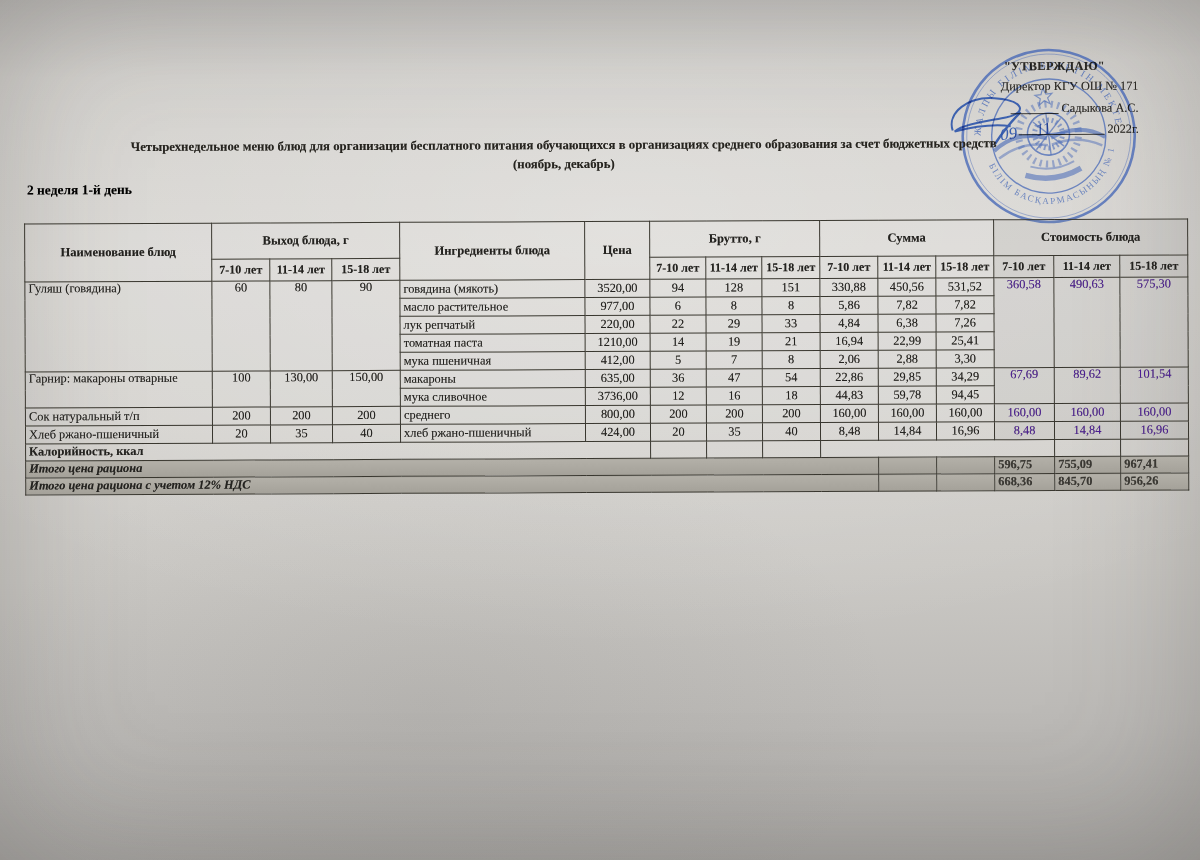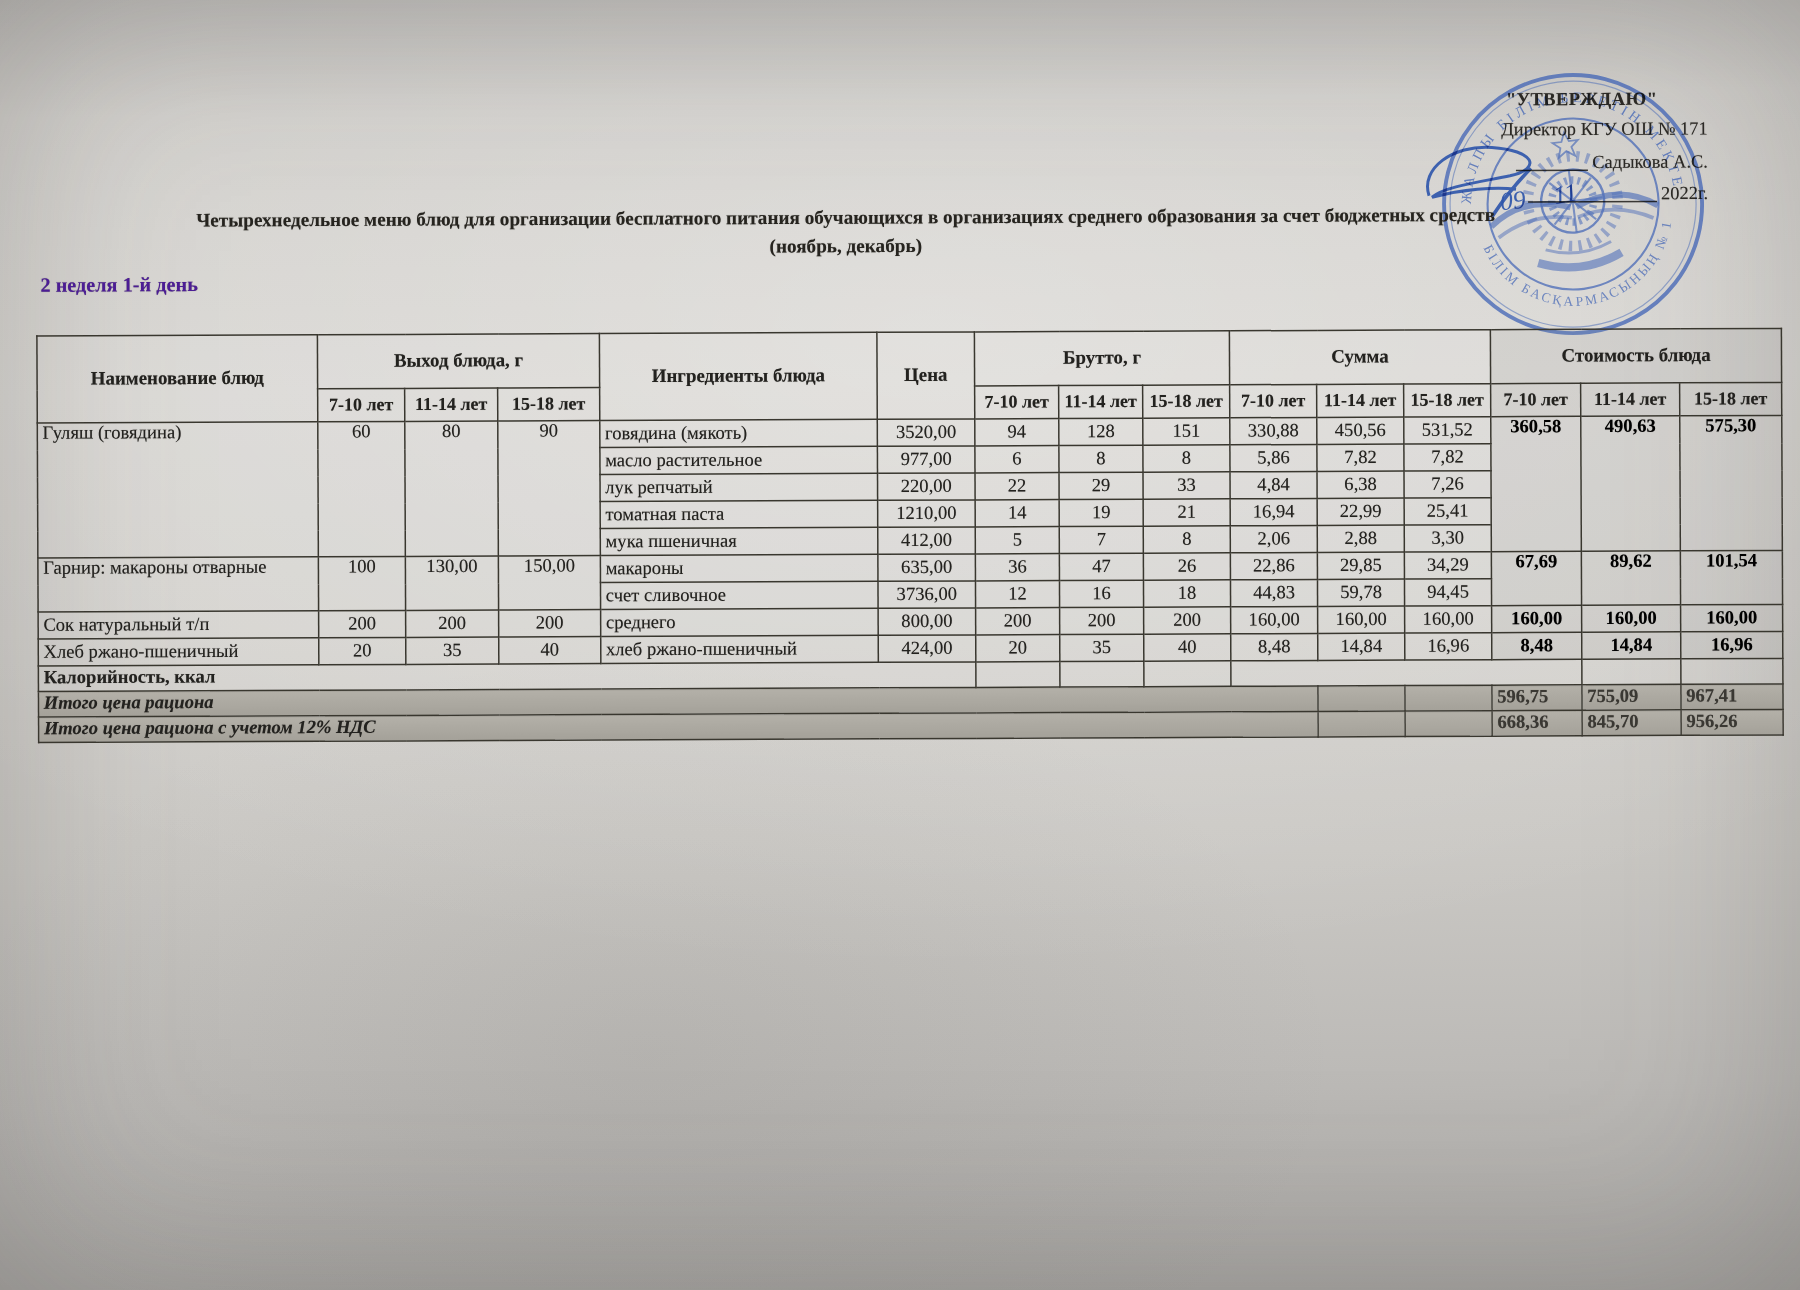--- a/index.html
+++ b/index.html
@@ -22,21 +22,21 @@
   .doc{position:absolute;inset:0;transform:rotate(-0.25deg);transform-origin:50% 50%;}
 
   .title-block{
     position:absolute;left:55px;top:136px;width:1020px;
     text-align:center;font-weight:bold;font-size:12.8px;color:#26241f;
     line-height:1.45;
     text-shadow:0 0 0.6px rgba(45,42,38,0.45);
   }
   .week-day{
     position:absolute;left:28px;top:180px;
-    font-weight:bold;font-size:13.5px;color:#4c1d95;
+    font-weight:bold;font-size:13.5px;color:#000000;
     text-shadow:0 0 0.6px rgba(45,42,38,0.45);
   }
 
   
   .approval{
     position:absolute;left:972px;top:62px;width:168px;
     font-size:12.3px;color:#2b2925;line-height:1.0;
     text-shadow:0 0 0.6px rgba(45,42,38,0.4);
   }
   .approval .l1{text-align:center;font-weight:bold;letter-spacing:0.3px;margin-bottom:8px;}
@@ -69,21 +69,21 @@
     overflow:hidden;white-space:nowrap;
   }
   .menu-table th{font-weight:bold;text-align:center;vertical-align:middle;font-size:12.6px;}
   .hr1 th{height:35px;}
   .hr2 th{height:21px;font-size:12px;}
   .num{text-align:center;}
   .price{text-align:center;padding-right:6px;}
   .left{text-align:left;padding-left:4px;}
   .topcell{vertical-align:top;padding-top:1px;}
   .bold{font-weight:bold;}
-  .cost{color:#000000;background:rgba(62,58,50,0.05);text-align:center;font-weight:bold;}
+  .cost{color:#4c1d95;background:rgba(62,58,50,0.05);text-align:center;}
   .costhead{background:rgba(62,58,50,0.07);}
   .cal-row td{height:16px;}
   .gray-row td{
     height:16px;
     background:linear-gradient(#b3b0a8,#a4a199);
     font-weight:bold;
   }
   .gray-label{font-style:italic;text-align:left;padding-left:4px;}
   .gray-val{text-align:left;padding-right:4px;color:#3a3833;}
 </style>
@@ -255,30 +255,30 @@
 
       <tr>
         <td class="left topcell" rowspan="2">Гарнир: макароны отварные</td>
         <td class="num topcell" rowspan="2">100</td>
         <td class="num topcell" rowspan="2">130,00</td>
         <td class="num topcell" rowspan="2">150,00</td>
         <td class="left">макароны</td>
         <td class="price">635,00</td>
         <td class="num">36</td>
         <td class="num">47</td>
-        <td class="num">26</td>
+        <td class="num">54</td>
         <td class="num">22,86</td>
         <td class="num">29,85</td>
         <td class="num">34,29</td>
         <td class="cost topcell" rowspan="2">67,69</td>
         <td class="cost topcell" rowspan="2">89,62</td>
         <td class="cost topcell" rowspan="2">101,54</td>
       </tr>
       <tr>
-        <td class="left">счет сливочное</td>
+        <td class="left">мука сливочное</td>
         <td class="price">3736,00</td>
         <td class="num">12</td>
         <td class="num">16</td>
         <td class="num">18</td>
         <td class="num">44,83</td>
         <td class="num">59,78</td>
         <td class="num">94,45</td>
       </tr>
 
       <tr>

